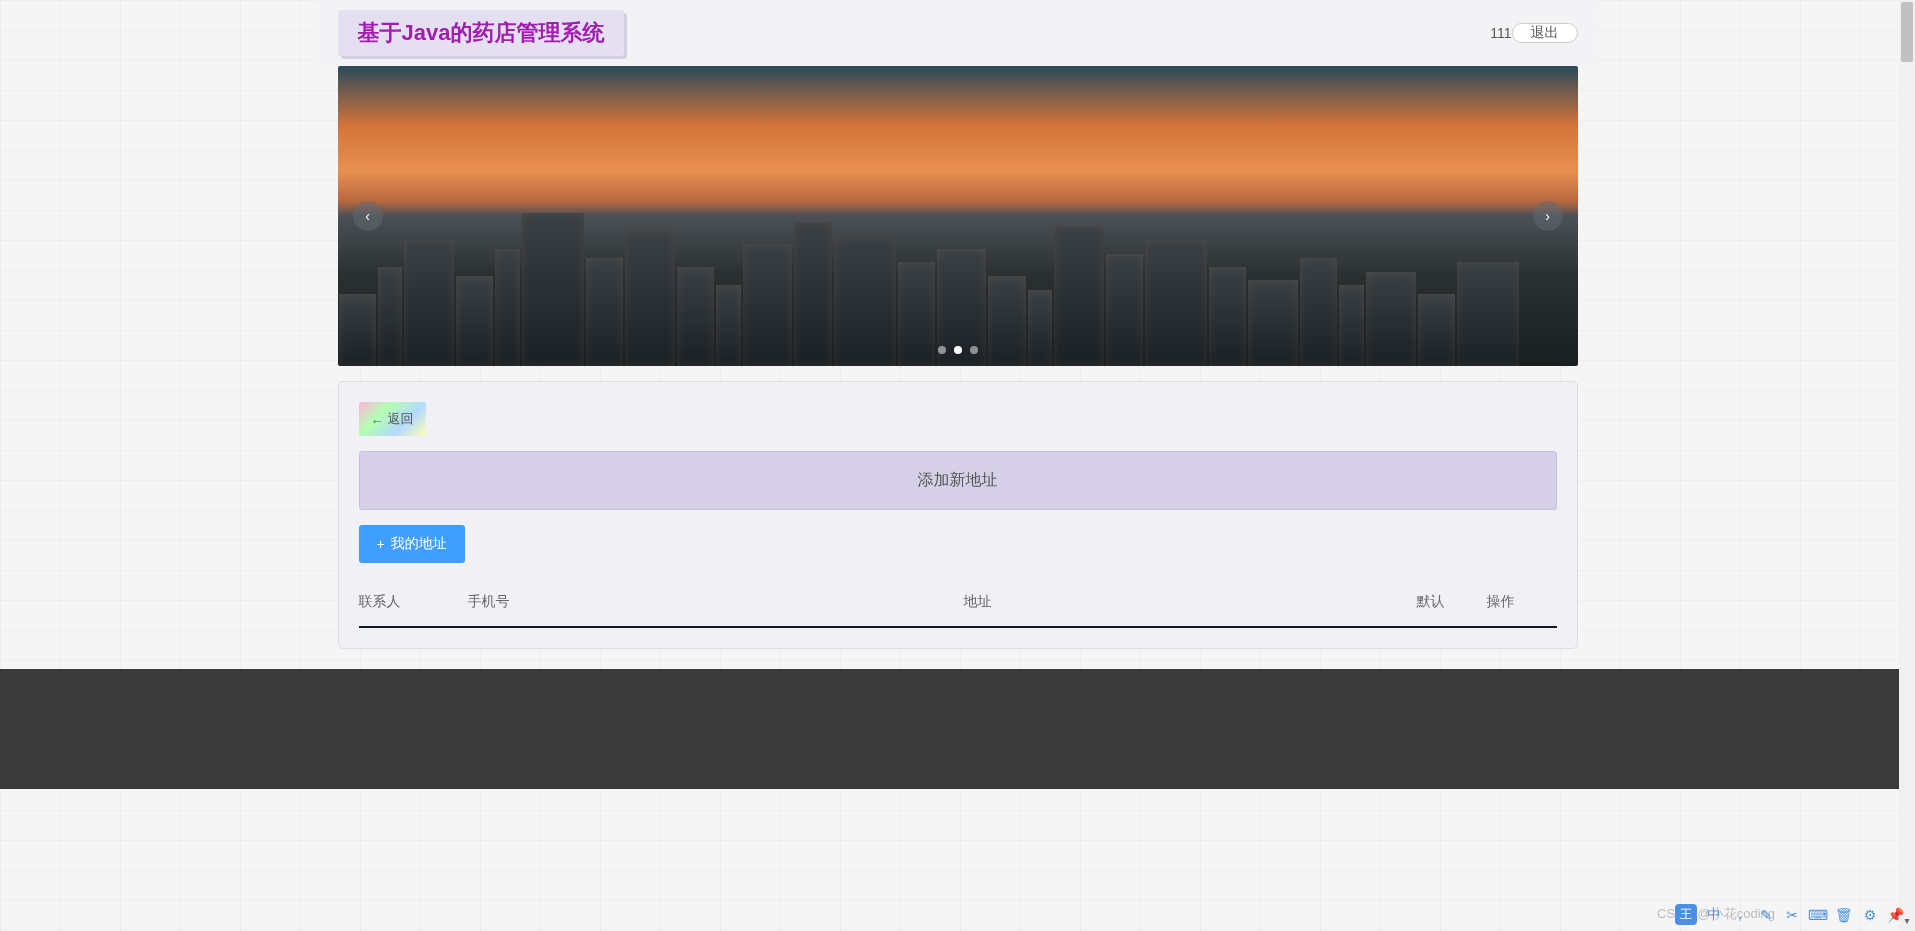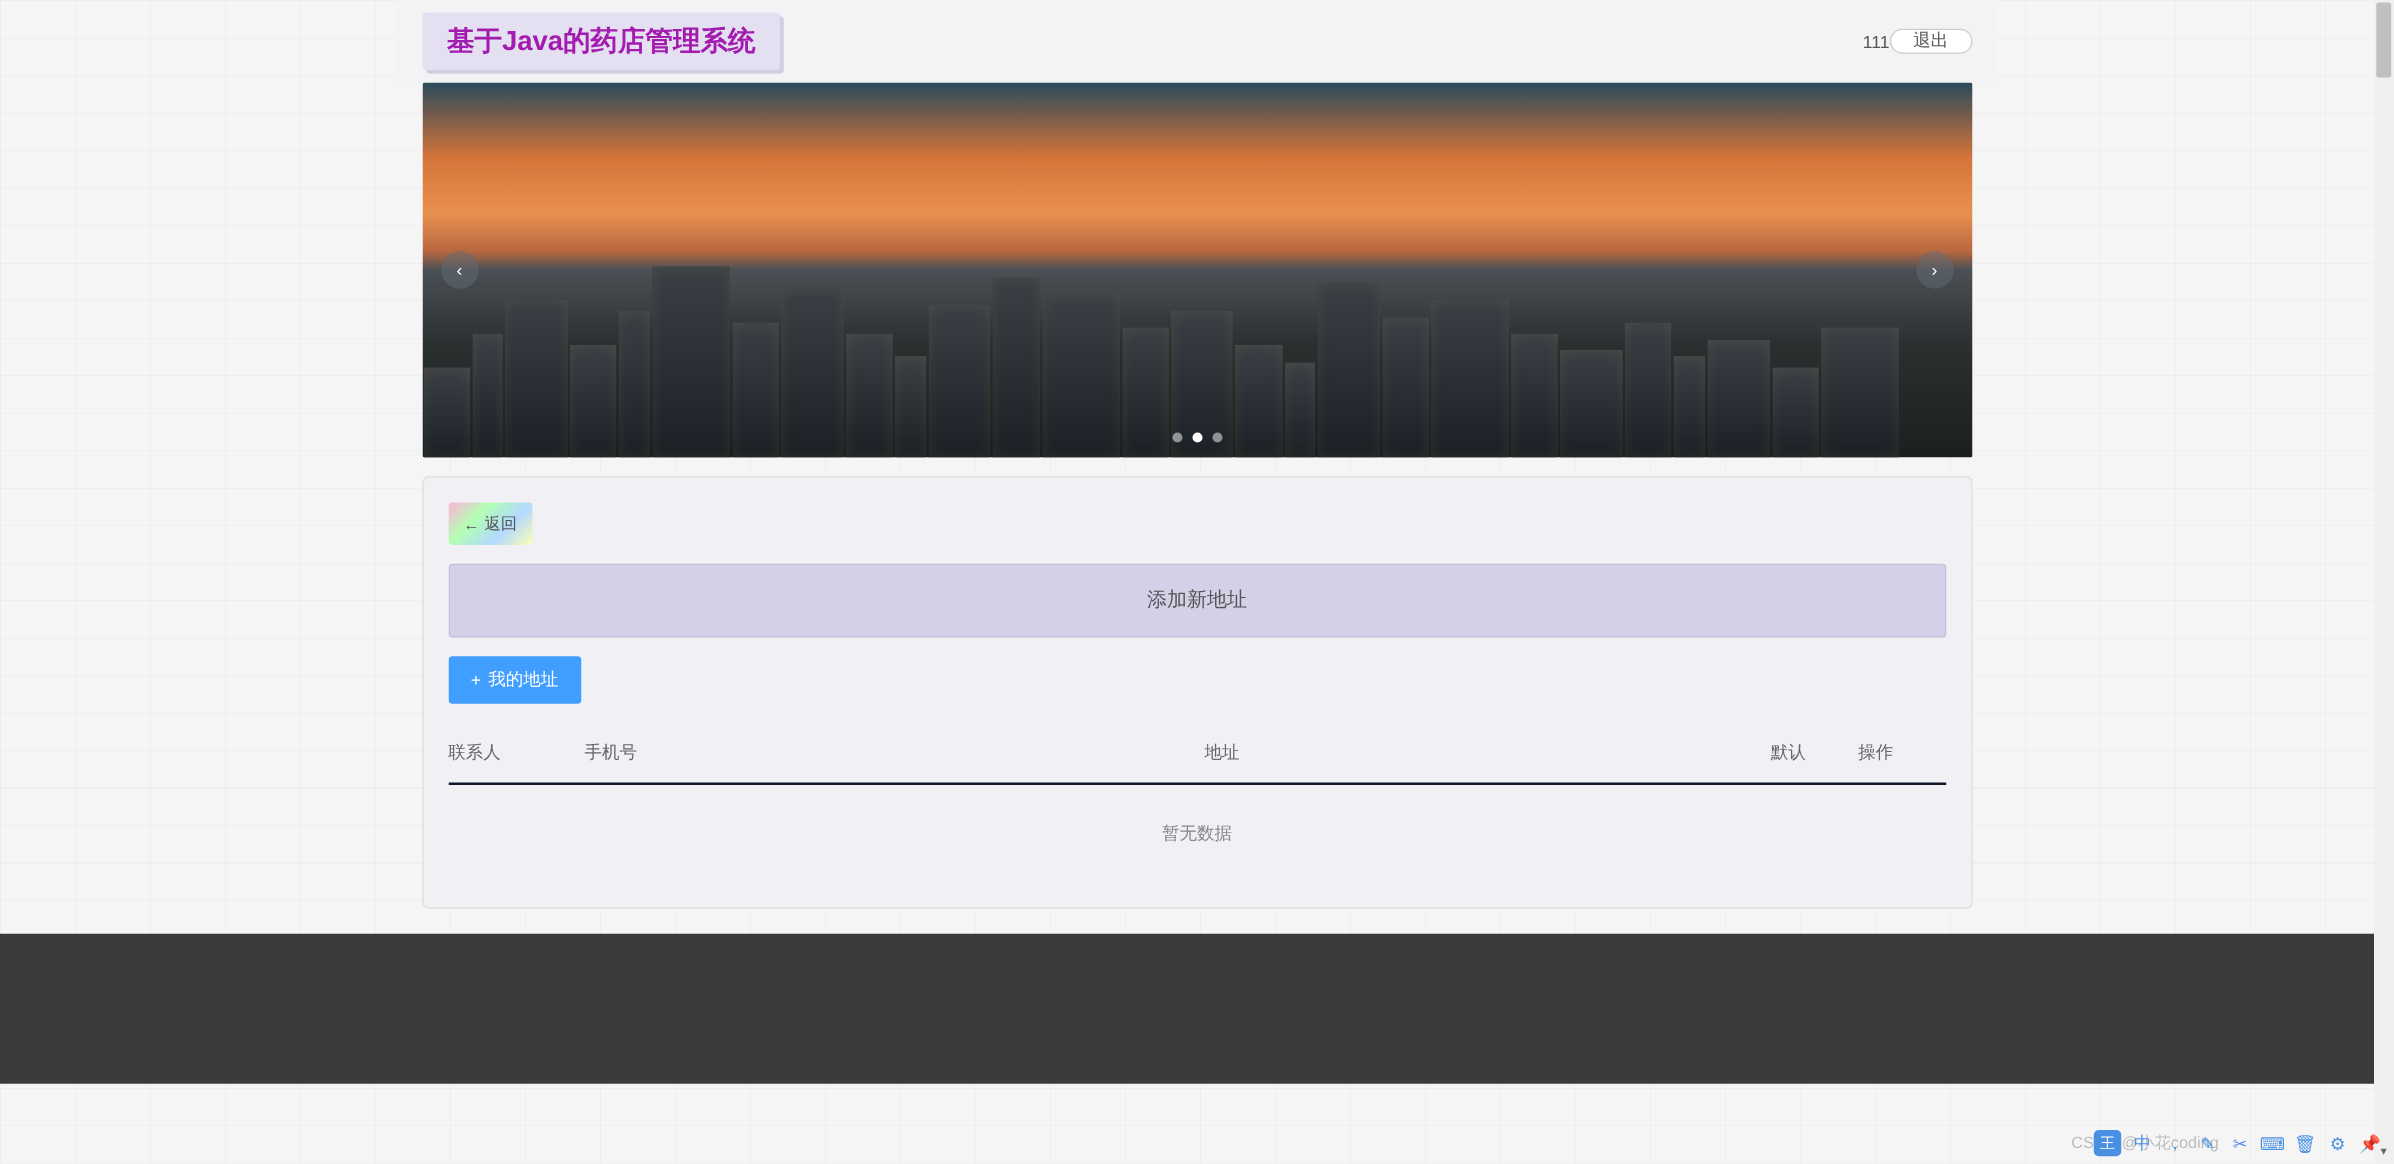--- a/index.html
+++ b/index.html
@@ -322,21 +322,20 @@
     </button>
     
     <div class="table-header">
       <div class="th th-contact">联系人</div>
       <div class="th th-phone">手机号</div>
       <div class="th th-address">地址</div>
       <div class="th th-default">默认</div>
       <div class="th th-action">操作</div>
     </div>
     
-    <div class="empty-data">暂无数据</div>
   </div>
 </div>
 
 <div class="footer-dark"></div>
 
 <div class="watermark">CSDN @小花coding</div>
 
 <div class="taskbar">
   <span class="tb-badge">王</span>
   <span class="tb-icon">中</span>

